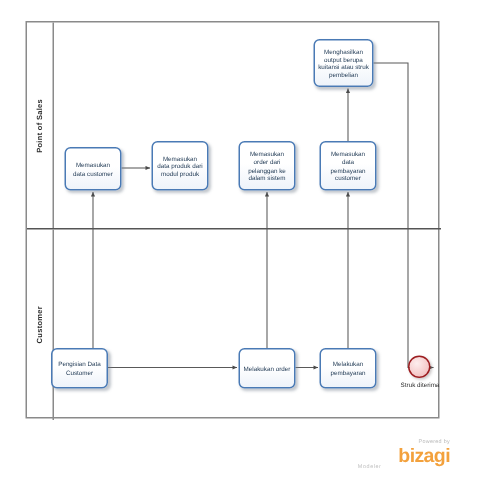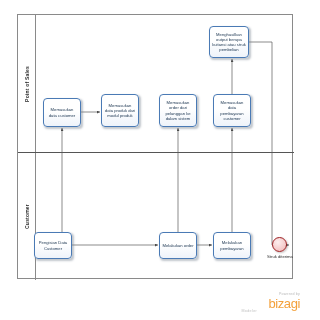--- a/index.html
+++ b/index.html
@@ -134,21 +134,21 @@
   .wm-powered {
     font-size: 3.6px;
     color: #b8b8b8;
     letter-spacing: 0.2px;
     margin-bottom: 0.5px;
     display: block;
   }
   .wm-brand {
     font-size: 13px;
     color: #f3a13c;
-    font-weight: normal;
+    font-weight: bold;
     letter-spacing: -0.4px;
     display: block;
     line-height: 1;
     padding-left: 28px;
   }
   .wm-modeler {
     font-size: 3.6px;
     color: #c0c0c0;
     letter-spacing: 0.4px;
     display: block;

